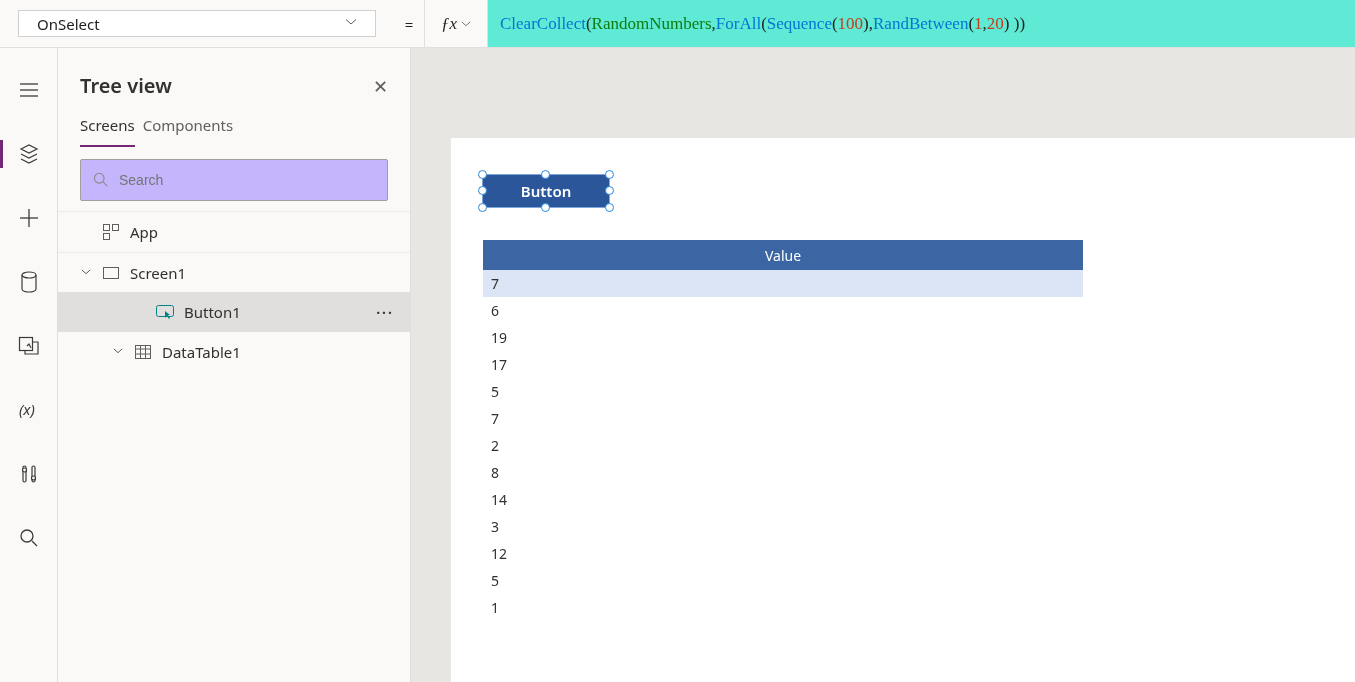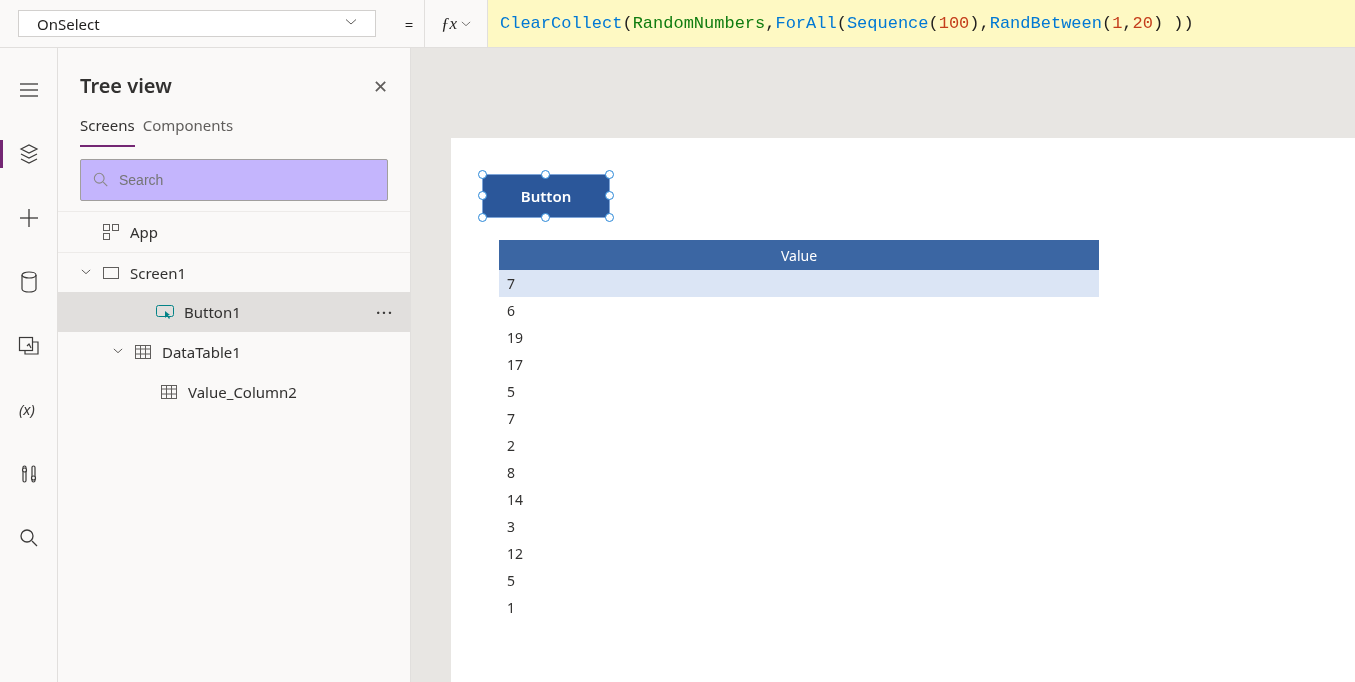--- a/index.html
+++ b/index.html
@@ -58,23 +58,23 @@
       font-style:italic;
       font-family:"Segoe UI", serif;
       font-size:17px;
       color:#201f1e;
     }
     .formula-input {
       flex:1;
       display:flex;
       align-items:center;
       padding-left:12px;
-      font-family:Liberation Mono, monospace;
+      font-family:Liberation Serif, serif;
       font-size:17px;
-      background:#fef9c3;
+      background:#5eead4;
       overflow:hidden;
       white-space:nowrap;
     }
     .tok-fn    { color:#0078d4; }
     .tok-ident { color:#107c10; }
     .tok-num   { color:#c43e1c;text-align:center; }
     .tok-punct { color:#201f1e; }
 
     
     .main {
@@ -232,21 +232,21 @@
       width:905px;
       height:560px;
       position:relative;
     }
     
     .ctrl-button {
       position:absolute;
       left:31px;
       top:36px;
       width:128px;
-      height:44px;
+      height:34px;
       background:#2b579a;
       color:#fff;
       display:flex;
       align-items:center;
       justify-content:center;
       font-weight:600;
       font-size:15px;
       border:1px solid #7fa6d9;
       border-radius:4px;
     }
@@ -258,21 +258,21 @@
       border:1.5px solid #2b88d8;
       border-radius:50%;
     }
     .h-nw{left:-5px;top:-5px;} .h-n{left:calc(50% - 5px);top:-5px;} .h-ne{right:-5px;top:-5px;}
     .h-w{left:-5px;top:calc(50% - 5px);} .h-e{right:-5px;top:calc(50% - 5px);}
     .h-sw{left:-5px;bottom:-5px;} .h-s{left:calc(50% - 5px);bottom:-5px;} .h-se{right:-5px;bottom:-5px;}
 
     
     .ctrl-datatable {
       position:absolute;
-      left:48px;
+      left:32px;
       top:102px;
       width:600px;
       border-collapse:collapse;
     }
     .dt-header {
       background:#3b66a3;
       color:#fff;
       height:30px;
       display:flex;
       align-items:center;
@@ -452,33 +452,20 @@
           <svg width="16" height="14" viewBox="0 0 16 14">
               <rect x="0.5" y="0.5" width="15" height="13" fill="none" stroke="#605e5c"></rect>
               <line x1="0.5" y1="4" x2="15.5" y2="4" stroke="#605e5c"></line>
               <line x1="0.5" y1="9" x2="15.5" y2="9" stroke="#605e5c"></line>
               <line x1="5.5" y1="0.5" x2="5.5" y2="13.5" stroke="#605e5c"></line>
               <line x1="10.5" y1="0.5" x2="10.5" y2="13.5" stroke="#605e5c"></line>
             </svg>
         </span>
         <span class="label">DataTable1</span>
       </div>
-      <div class="tree-row ind-5">
-        <span class="spacer16"></span>
-        <span class="tree-icon">
-          <svg width="16" height="14" viewBox="0 0 16 14">
-              <rect x="0.5" y="0.5" width="15" height="13" fill="none" stroke="#605e5c"></rect>
-              <line x1="0.5" y1="4" x2="15.5" y2="4" stroke="#605e5c"></line>
-              <line x1="0.5" y1="9" x2="15.5" y2="9" stroke="#605e5c"></line>
-              <line x1="5.5" y1="0.5" x2="5.5" y2="13.5" stroke="#605e5c"></line>
-              <line x1="10.5" y1="0.5" x2="10.5" y2="13.5" stroke="#605e5c"></line>
-            </svg>
-        </span>
-        <span class="label">Value_Column2</span>
-      </div>
     </div>
   </div>
 
   <div class="canvas-area">
     <div class="screen-canvas">
       <div class="ctrl-button">
         <span>Button</span>
         <div class="handle h-nw"></div>
         <div class="handle h-n"></div>
         <div class="handle h-ne"></div>

